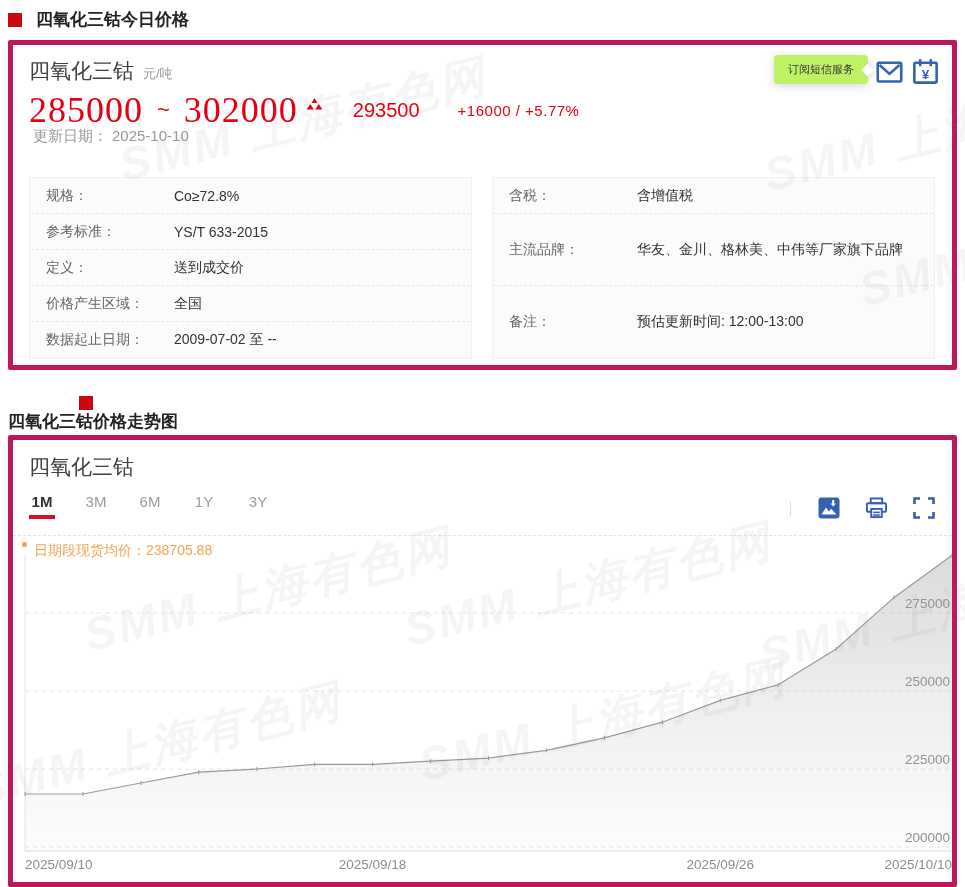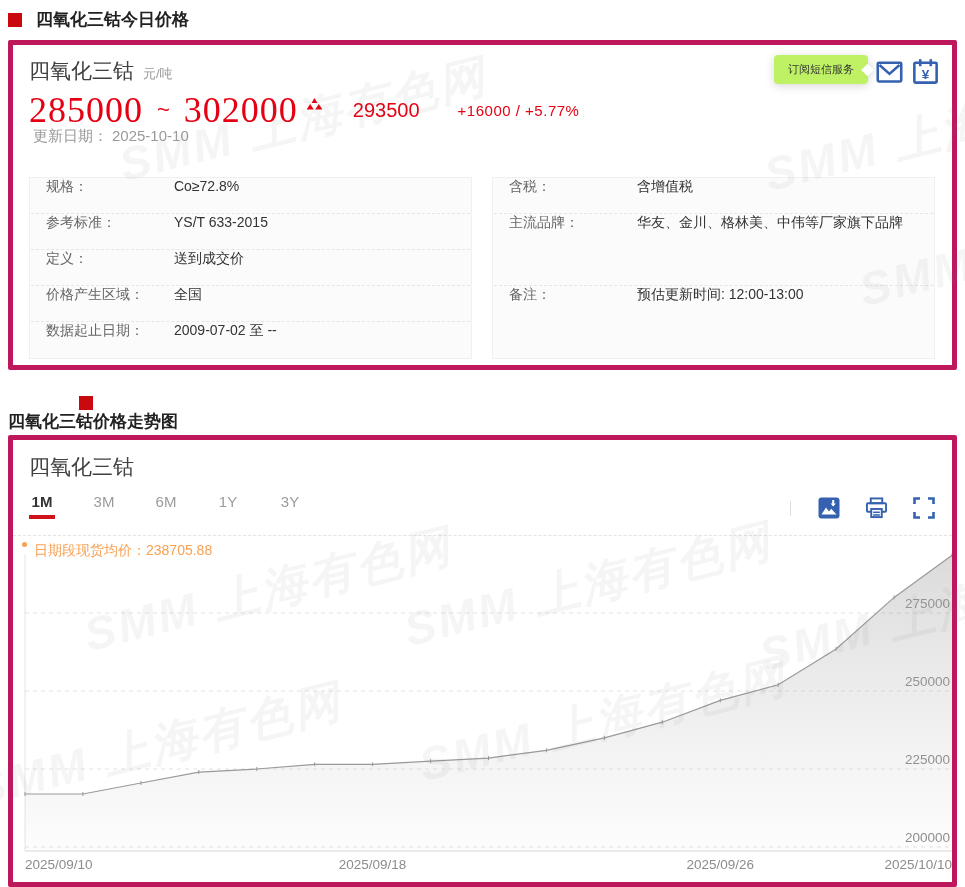--- a/index.html
+++ b/index.html
@@ -38,30 +38,30 @@
   .p-trend { margin-left:8px; margin-top:-10px; }
   .p-avg { font-size:20px; color:#e60012; margin-left:30px; }
   .p-chg { font-size:15px; color:#e60012; margin-left:38px; letter-spacing:.5px; }
 
   .update-row { position:absolute; top:82px; left:16px; font-size:15px; color:#9a9a9a; }
   .update-row span { margin-left:4px; }
 
   
   .tables { position:absolute; top:132px; left:16px; right:17px; display:flex; gap:20px; }
   .itable { flex:1; border:1px solid #f0f0f0; background:#fbfbfb; }
-  .trow { display:flex; min-height:36px; margin:0 1px;
+  .trow { display:flex; align-items:center; min-height:36px; margin:0 1px;
     padding:0 15px; border-bottom:1px dashed #e6e6e6; }
   .trow.tall { min-height:72px; }
   .trow:last-child { border-bottom:none; }
   .tlabel { width:128px; flex:none; font-size:14px; color:#666; }
   .tvalue { font-size:14px; color:#333; }
 
   
   .chart-title { position:absolute; top:13px; left:16px; font-size:21px; color:#404040; }
-  .tabs { position:absolute; top:53px; left:17px; display:flex; gap:38px; }
+  .tabs { position:absolute; top:53px; left:17px; display:flex; gap:30px; }
   .tab { position:relative; font-size:15px; color:#9b9b9b; min-width:24px; text-align:center;
     cursor:pointer; }
   .tab.active { color:#333; font-weight:bold; }
   .tab.active::after { content:''; position:absolute; left:50%; transform:translateX(-50%);
     bottom:-9px; width:26px; height:4px; background:#d0121b; }
   .toolbar { position:absolute; top:57px; right:17px; display:flex; align-items:center; gap:25px; }
   .toolbar .divider { width:1px; height:15px; background:#ddd; margin-right:2px; }
   .toolbar svg { display:block; cursor:pointer; }
   .dash-sep { position:absolute; top:95px; left:0; right:0; border-top:1px dashed #e3e3e3; }
   .legend { position:absolute; top:102px; left:9px; display:flex; align-items:flex-start;

